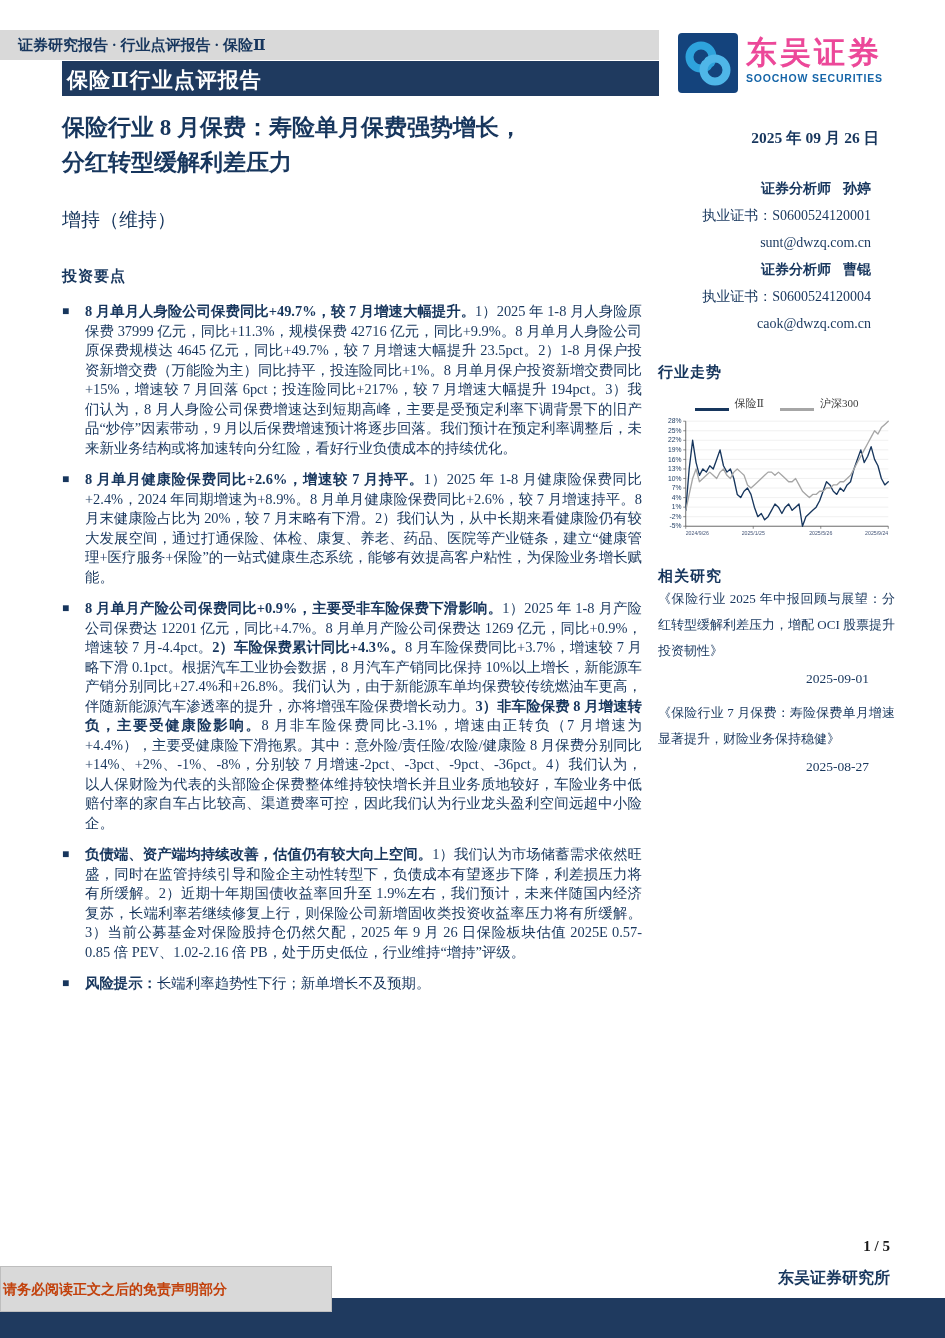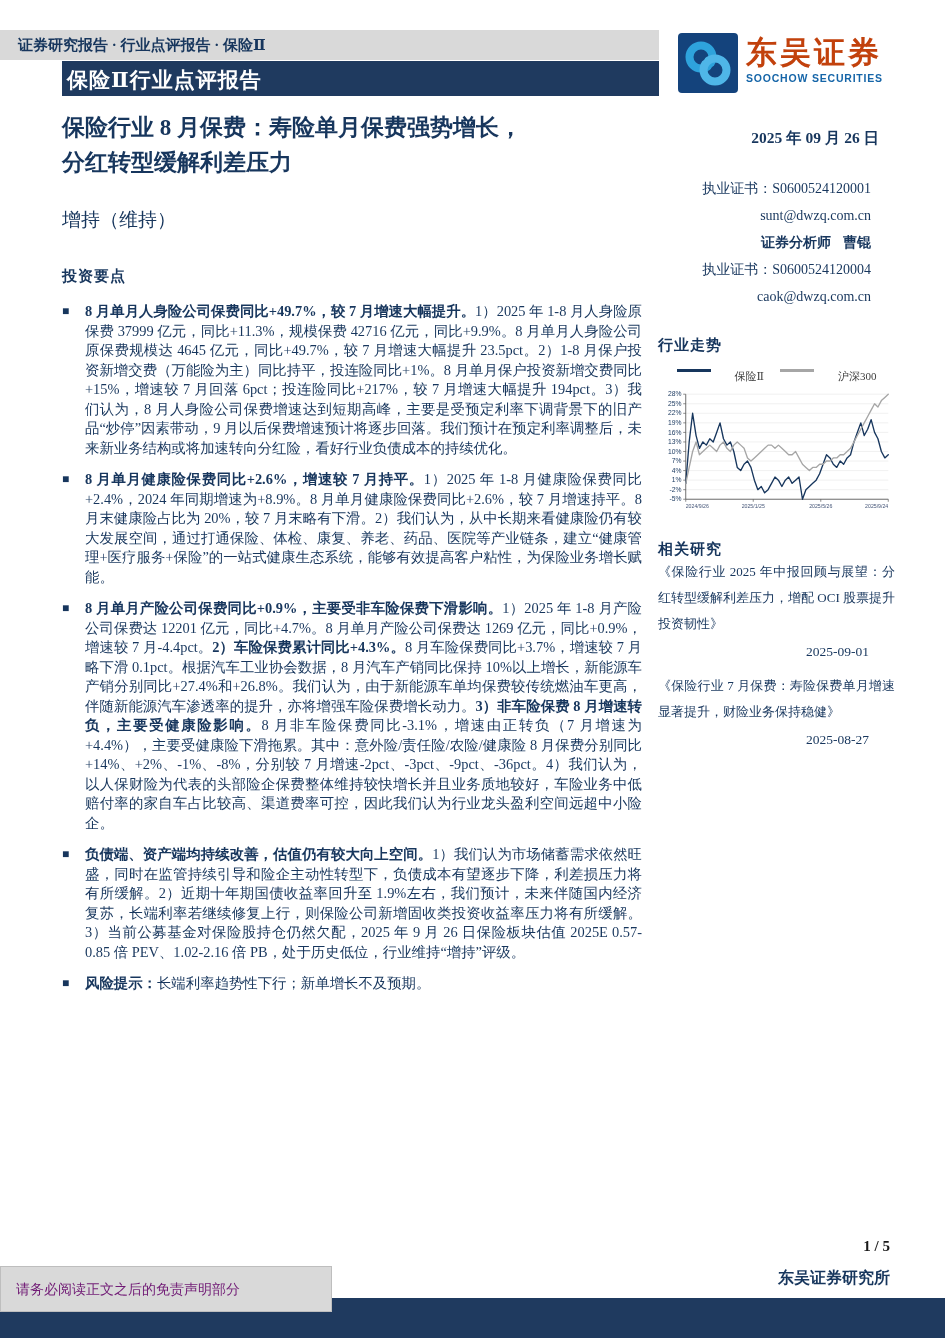--- a/index.html
+++ b/index.html
@@ -11,21 +11,21 @@
   .topbar { position: absolute; left: 0; top: 30px; width: 659px; height: 30px; background: #D9D9D9; }
   .topbar span { display: block; padding-left: 18px; line-height: 30px; font-size: 15px; font-weight: bold; color: #17365D; }
 
   .banner { position: absolute; left: 62px; top: 61px; width: 597px; height: 35px; background: #1F3A5F; }
   .banner span { display: block; padding-left: 5px; line-height: 39px; font-size: 21px; font-weight: bold; color: #ffffff; letter-spacing: 1px; }
 
   
   .brand { position: absolute; left: 678px; top: 33px; width: 220px; height: 64px; display: flex; align-items: flex-start; }
   .brand-icon { width: 60px; height: 60px; flex: 0 0 60px; }
   .brand-text { margin-left: 8px; padding-top: 2px; }
-  .brand-cn { font-size: 31px; font-weight: bold; color: #c2410c; letter-spacing: 3px; line-height: 36px; font-family: "Liberation Sans", sans-serif; }
+  .brand-cn { font-size: 31px; font-weight: bold; color: #ec4899; letter-spacing: 3px; line-height: 36px; font-family: "Liberation Sans", sans-serif; }
   .brand-en { font-size: 10.5px; font-weight: bold; color: #1565A8; letter-spacing: 0.8px; line-height: 14px; font-family: "Liberation Sans", sans-serif; }
 
   
   .left-col { position: absolute; left: 62px; top: 110px; width: 580px; }
   .report-title { font-size: 23px; font-weight: bold; line-height: 35px; color: #17365D; }
   .rating { margin-top: 27px; font-size: 19px; font-weight: normal; color: #17365D; }
   .highlights-head { margin-top: 34px; font-size: 15px; font-weight: bold; color: #17365D; letter-spacing: 1px; }
   .bullets { margin-top: 16px; list-style: none; }
   .bullet-item { position: relative; padding-left: 23px; margin-bottom: 12px; font-size: 14.4px; line-height: 19.5px; text-align: justify; color: #17365D; }
   .bullet-marker { position: absolute; left: 0; top: 0px; font-size: 12px; color: #17365D; }
@@ -34,35 +34,35 @@
   
   .right-col { position: absolute; left: 658px; top: 128px; width: 237px; }
   .pub-date { text-align: right; padding-right: 16px; font-size: 15.5px; font-weight: bold; color: #17365D; }
   .analysts { margin-top: 26px; }
   .analyst-line { text-align: right; padding-right: 24px; font-size: 14px; line-height: 27px; color: #17365D; }
   .analyst-role { font-weight: bold; }
   .analyst-name { font-weight: bold; margin-left: 12px; }
   .sec-head { margin-top: 26px; font-size: 15px; font-weight: bold; color: #17365D; letter-spacing: 1px; }
   .chart-wrap { margin-top: 14px; }
   .legend { display: flex; justify-content: center; gap: 16px; align-items: center; margin-bottom: 6px; }
-  .legend-entry { display: flex; align-items: flex-start; gap: 24px; }
+  .legend-entry { display: flex; align-items: flex-end; gap: 6px; }
   .legend-swatch { width: 34px; height: 3px; display: inline-block; }
   .legend-label { font-size: 11px; color: #404040; }
   .trend-svg { display: block; width: 100%; height: auto; }
   .research-list { }
   .research-title { font-size: 13px; line-height: 26px; text-align: justify; color: #17365D; }
   .research-date { font-size: 13.5px; line-height: 30px; text-align: right; padding-right: 26px; color: #17365D; }
   .research-item { margin-bottom: 6px; }
 
   
   .page-num { position: absolute; right: 55px; top: 1238px; font-size: 15px; font-weight: bold; color: #1a1a1a; }
   .institute { position: absolute; right: 55px; top: 1268px; font-size: 16px; font-weight: bold; color: #17365D; }
   .footer-bar { position: absolute; left: 0; bottom: 0; width: 100%; height: 40px; background: #1F3A5F; }
   .disclaimer-box { position: absolute; left: 0; top: 1266px; width: 332px; height: 46px; background: #D9D9D9; border: 1px solid #BEBEBE; z-index: 2; }
-  .disclaimer-box span { display: block; padding-left: 15px; line-height: 46px; font-size: 14px; font-weight: normal; color: #701a75; }
+  .disclaimer-box span { display: block; padding-left: 2px; line-height: 46px; font-size: 14px; font-weight: bold; color: #c2410c; }
 </style>
 </head>
 <body>
 
 <div class="page">
 
   <div class="topbar">
     <span>证券研究报告 · 行业点评报告 · 保险Ⅱ</span>
   </div>
 
@@ -97,20 +97,23 @@
         <li class="bullet-item"><span class="bullet-marker">■</span><span class="seg-bold">8 月单月产险公司保费同比+0.9%，主要受非车险保费下滑影响。</span><span class="seg-normal">1）2025 年 1-8 月产险公司保费达 12201 亿元，同比+4.7%。8 月单月产险公司保费达 1269 亿元，同比+0.9%，增速较 7 月-4.4pct。</span><span class="seg-bold">2）车险保费累计同比+4.3%。</span><span class="seg-normal">8 月车险保费同比+3.7%，增速较 7 月略下滑 0.1pct。根据汽车工业协会数据，8 月汽车产销同比保持 10%以上增长，新能源车产销分别同比+27.4%和+26.8%。我们认为，由于新能源车单均保费较传统燃油车更高，伴随新能源汽车渗透率的提升，亦将增强车险保费增长动力。</span><span class="seg-bold">3）非车险保费 8 月增速转负，主要受健康险影响。</span><span class="seg-normal">8 月非车险保费同比-3.1%，增速由正转负（7 月增速为+4.4%），主要受健康险下滑拖累。其中：意外险/责任险/农险/健康险 8 月保费分别同比+14%、+2%、-1%、-8%，分别较 7 月增速-2pct、-3pct、-9pct、-36pct。4）我们认为，以人保财险为代表的头部险企保费整体维持较快增长并且业务质地较好，车险业务中低赔付率的家自车占比较高、渠道费率可控，因此我们认为行业龙头盈利空间远超中小险企。</span></li>
         <li class="bullet-item"><span class="bullet-marker">■</span><span class="seg-bold">负债端、资产端均持续改善，估值仍有较大向上空间。</span><span class="seg-normal">1）我们认为市场储蓄需求依然旺盛，同时在监管持续引导和险企主动性转型下，负债成本有望逐步下降，利差损压力将有所缓解。2）近期十年期国债收益率回升至 1.9%左右，我们预计，未来伴随国内经济复苏，长端利率若继续修复上行，则保险公司新增固收类投资收益率压力将有所缓解。3）当前公募基金对保险股持仓仍然欠配，2025 年 9 月 26 日保险板块估值 2025E 0.57-0.85 倍 PEV、1.02-2.16 倍 PB，处于历史低位，行业维持“增持”评级。</span></li>
         <li class="bullet-item"><span class="bullet-marker">■</span><span class="seg-bold">风险提示：</span><span class="seg-normal">长端利率趋势性下行；新单增长不及预期。</span></li>
       </ul>
   </div>
 
   <div class="right-col">
     <div class="pub-date">2025 年 09 月 26 日</div>
 
     <div class="analysts">
+      <div class="analyst-line">
+        <span class="analyst-role">证券分析师</span><span class="analyst-name">孙婷</span>
+      </div>
       <div class="analyst-line">执业证书：S0600524120001</div>
       <div class="analyst-line">sunt@dwzq.com.cn</div>
       <div class="analyst-line">
         <span class="analyst-role">证券分析师</span><span class="analyst-name">曹锟</span>
       </div>
       <div class="analyst-line">执业证书：S0600524120004</div>
       <div class="analyst-line">caok@dwzq.com.cn</div>
     </div>
 
     <div class="sec-head">行业走势</div>

